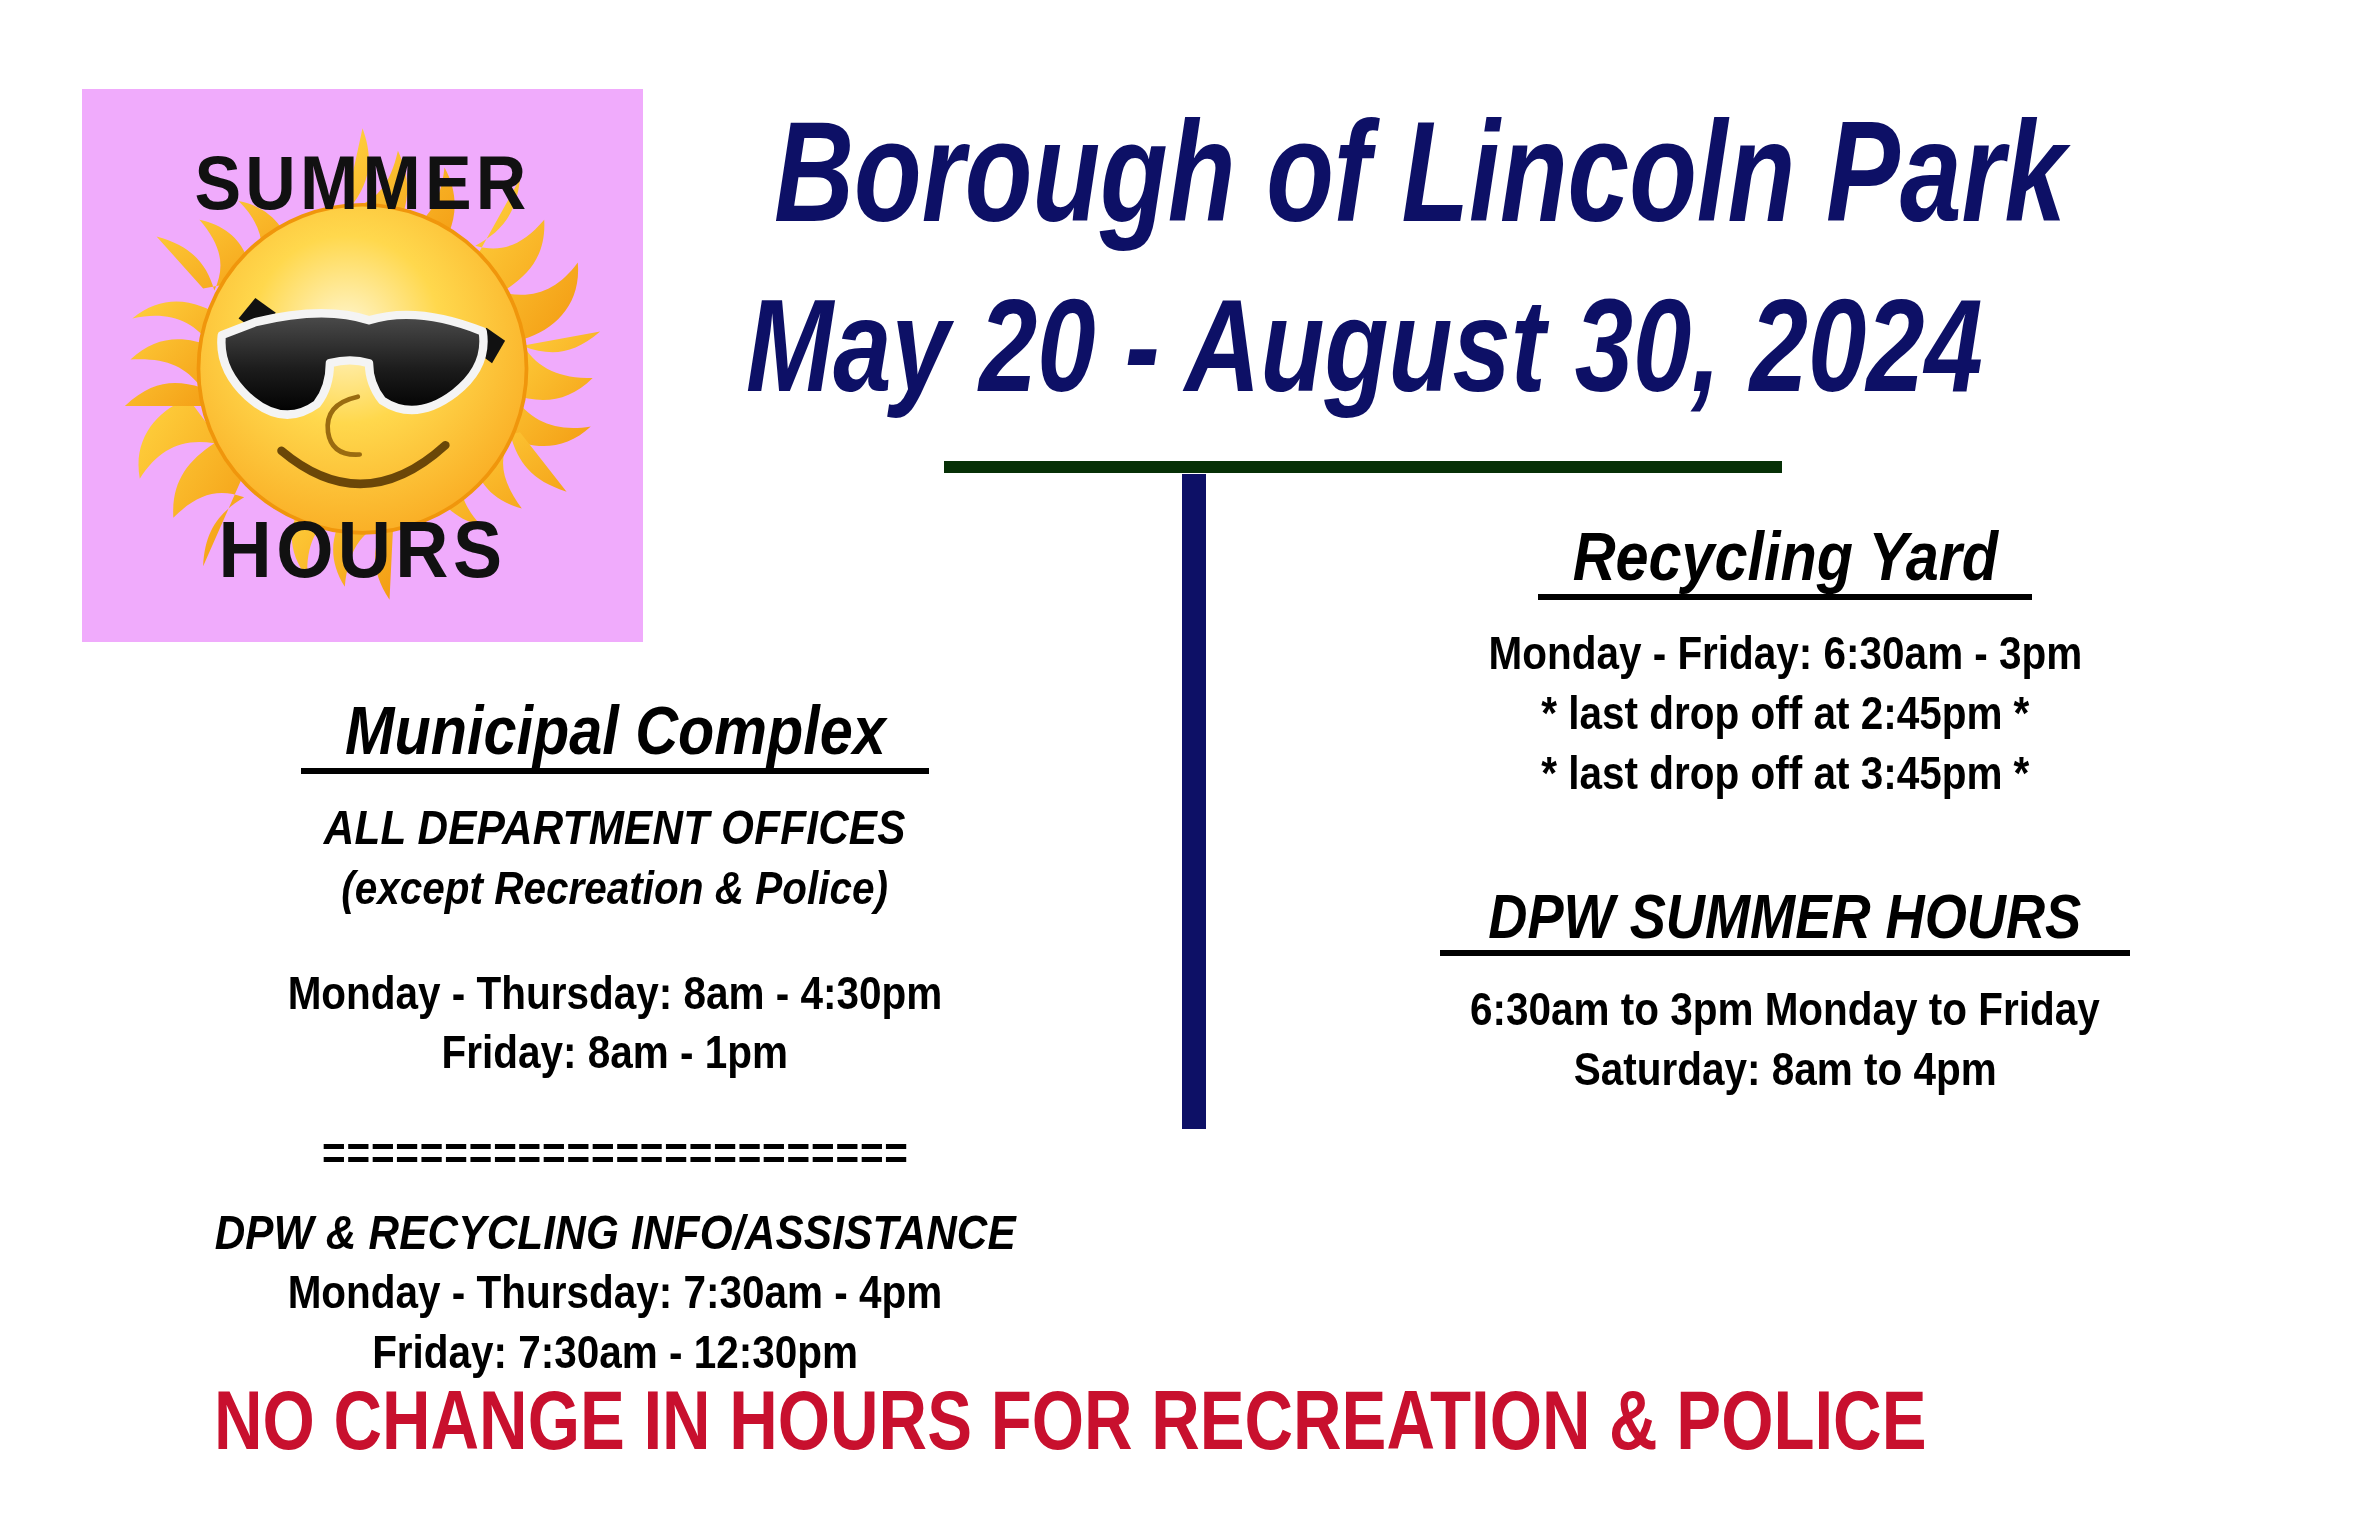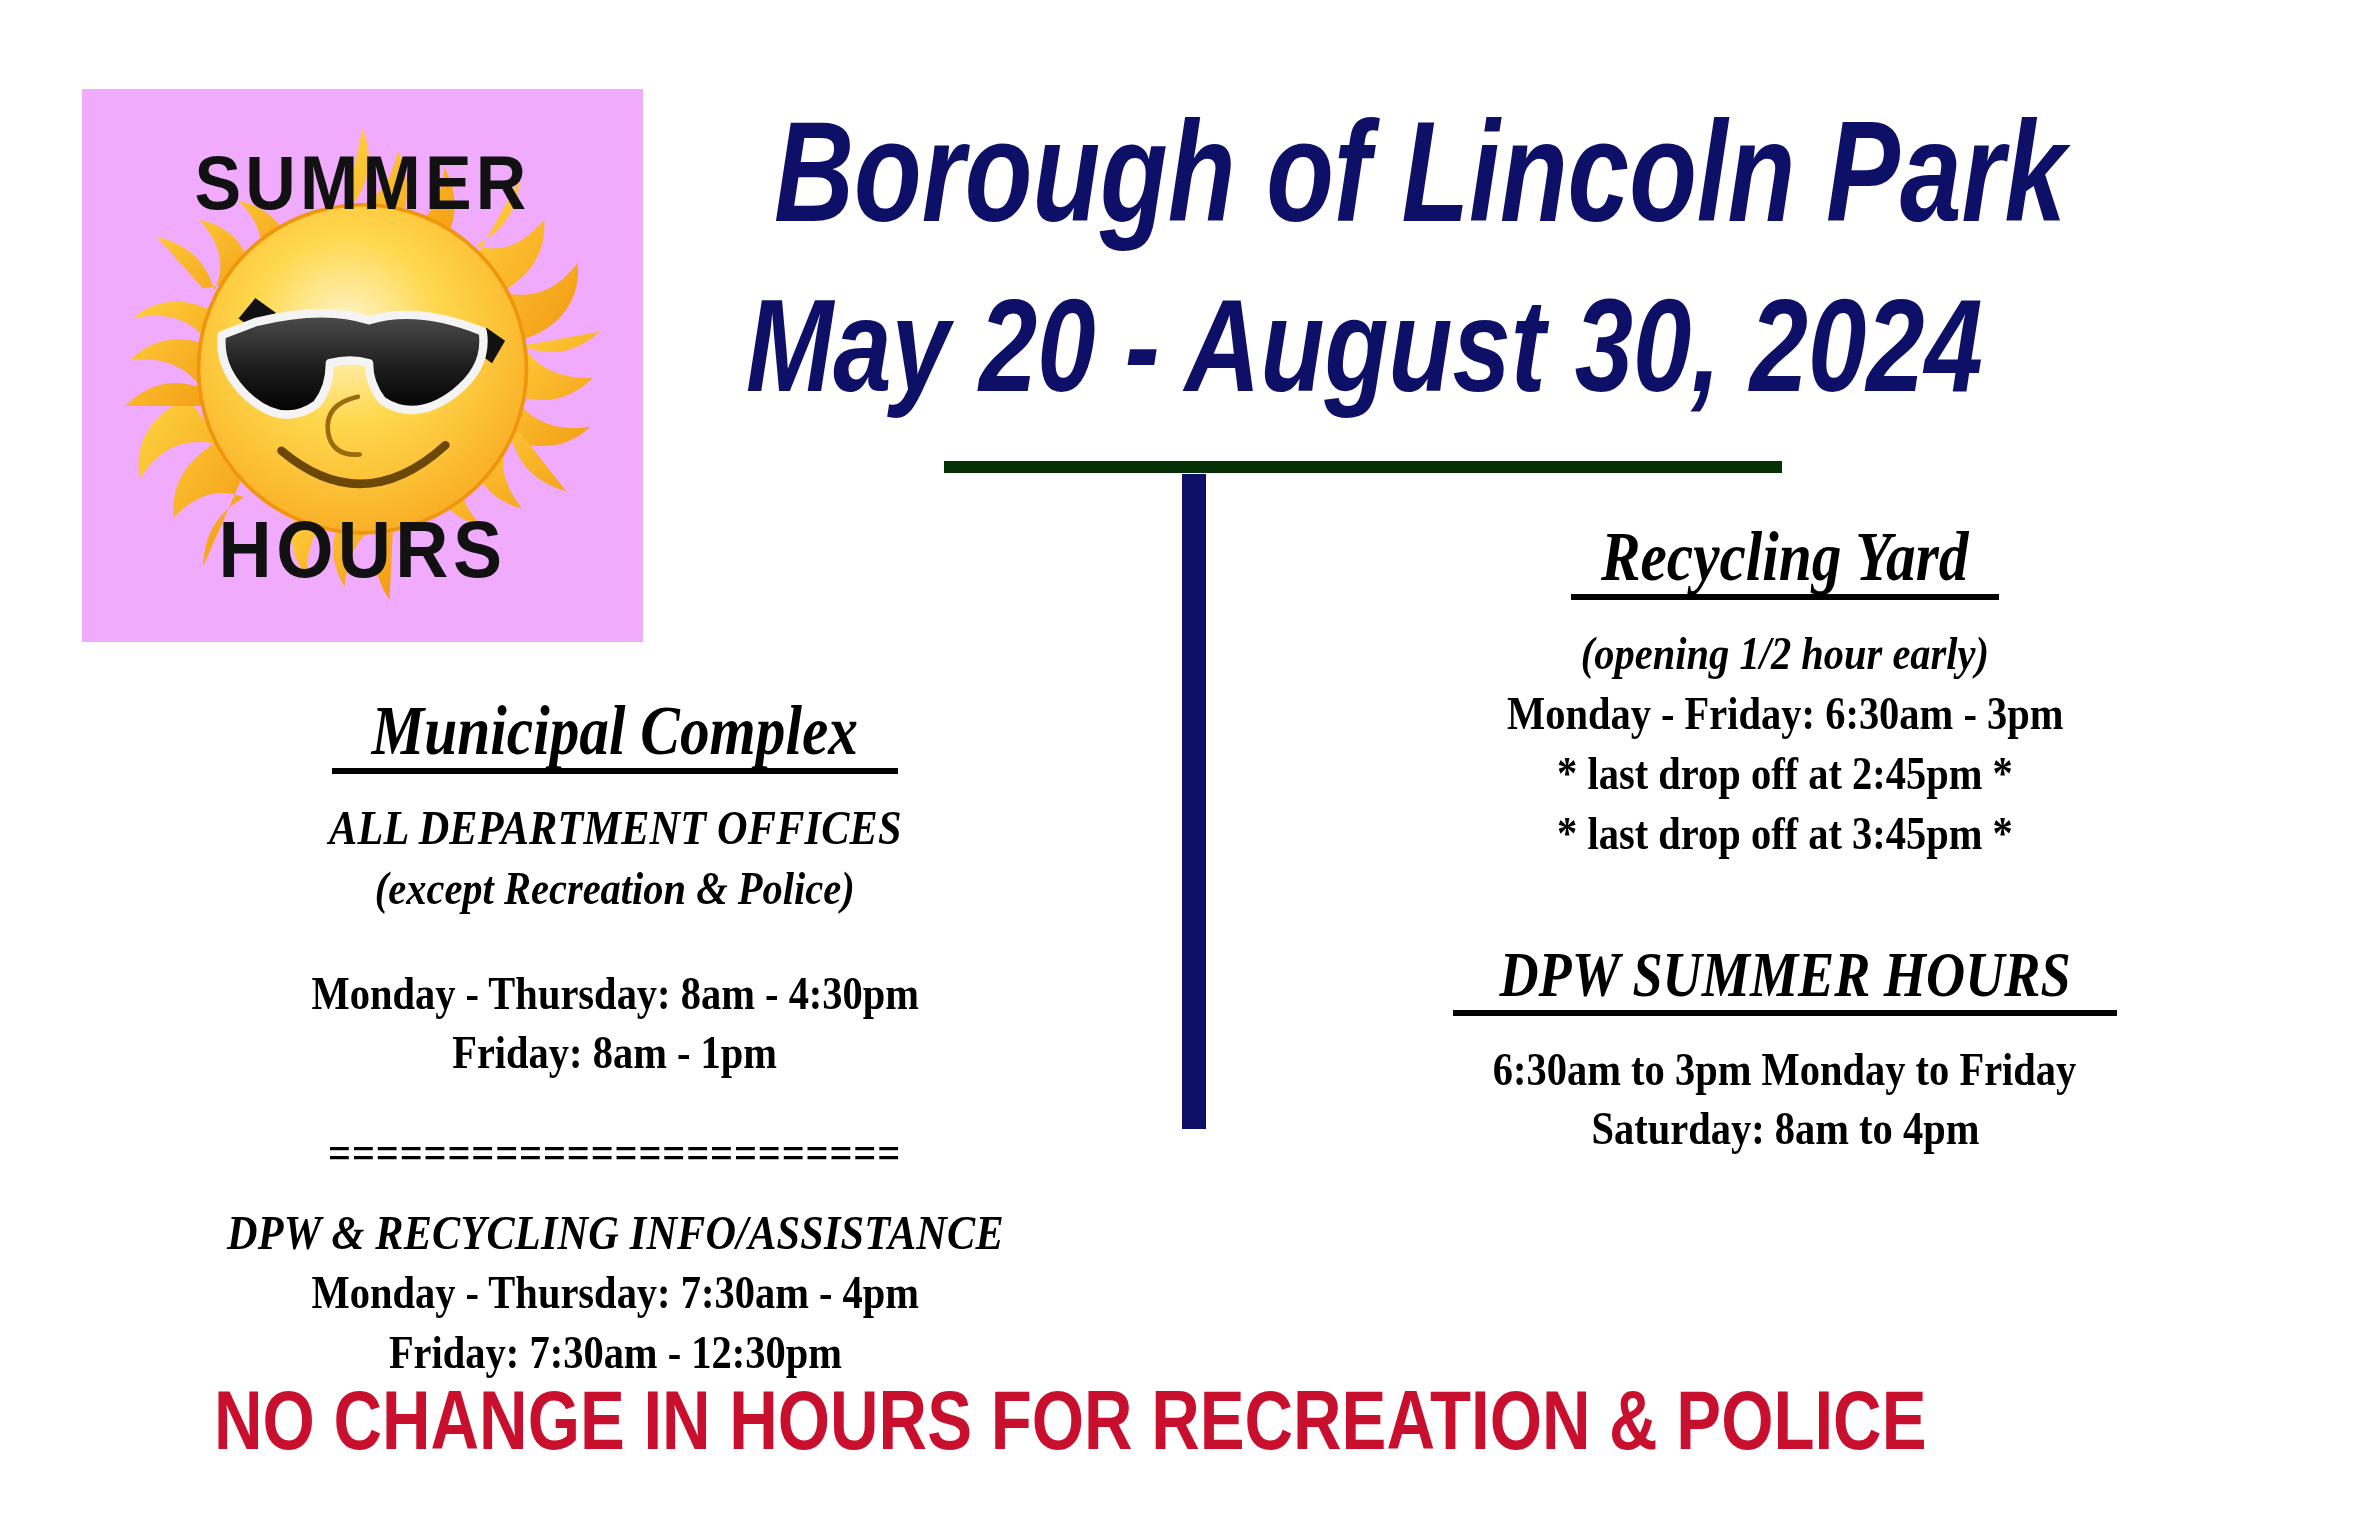--- a/index.html
+++ b/index.html
@@ -92,21 +92,21 @@
   #navy-divider {
     left: 1182px;
     top: 474px;
     width: 24px;
     height: 655px;
     background: #0d1066;
   }
 
   
   .col {
-    font-family: Liberation Serif, serif;
+    font-family: Liberation Sans, sans-serif;
     color: #000000;
     text-align: center;
   }
   #col-left {
     left: 121px;
     top: 653px;
     width: 988px;
     margin-top: 43px;
   }
   #col-right {
@@ -282,23 +282,20 @@
 </div>
 
 <div class="abs col" id="col-right">
 
   <div>
     <span class="sec-head head-xl"><span class="squeeze-hd">Recycling Yard</span></span>
   </div>
 
   <div class="gap-sm"></div>
 
-  <div class="line-it">
-    <span class="squeeze">(opening 1/2 hour early)</span>
-  </div>
 
   <div class="line">
     <span class="squeeze">Monday - Friday:  6:30am - 3pm</span>
   </div>
   <div class="line">
     <span class="squeeze">* last drop off at 2:45pm *</span>
   </div>
   <div class="line">
     <span class="squeeze">* last drop off at 3:45pm *</span>
   </div>

